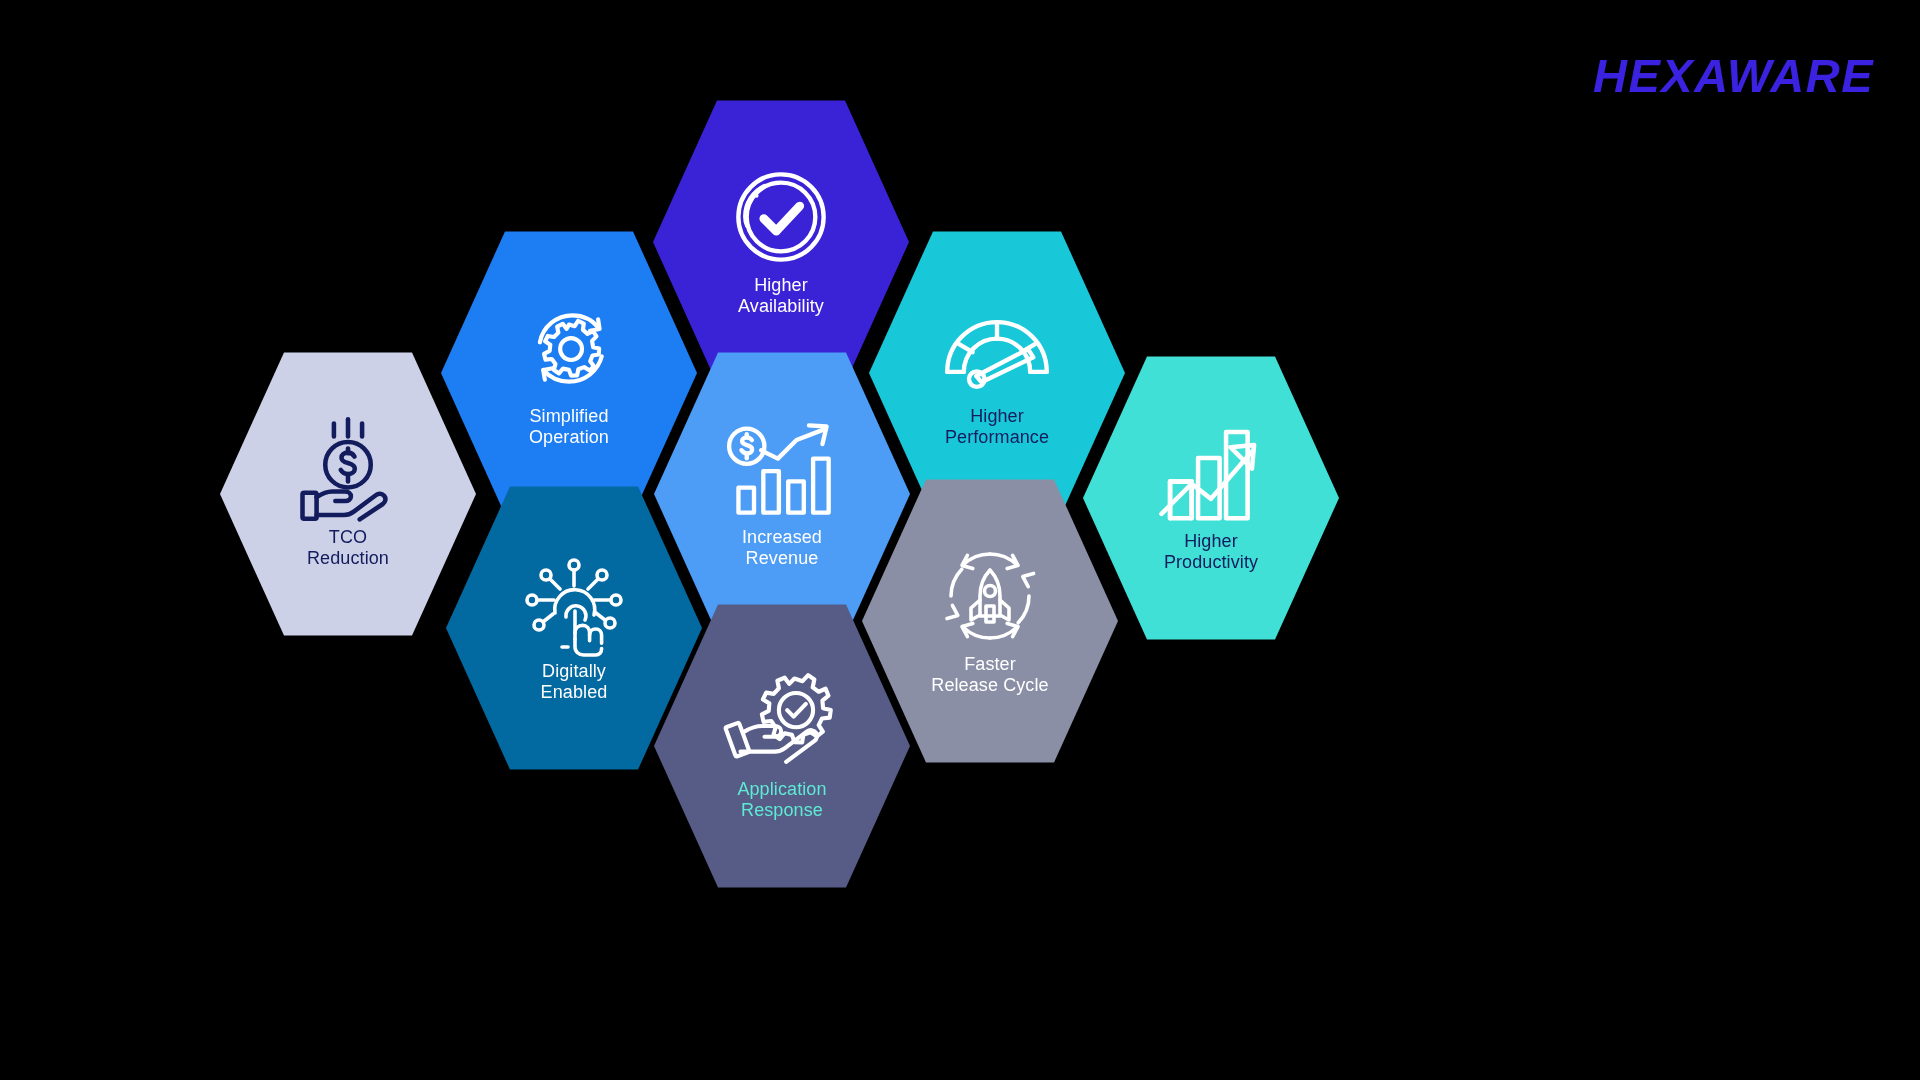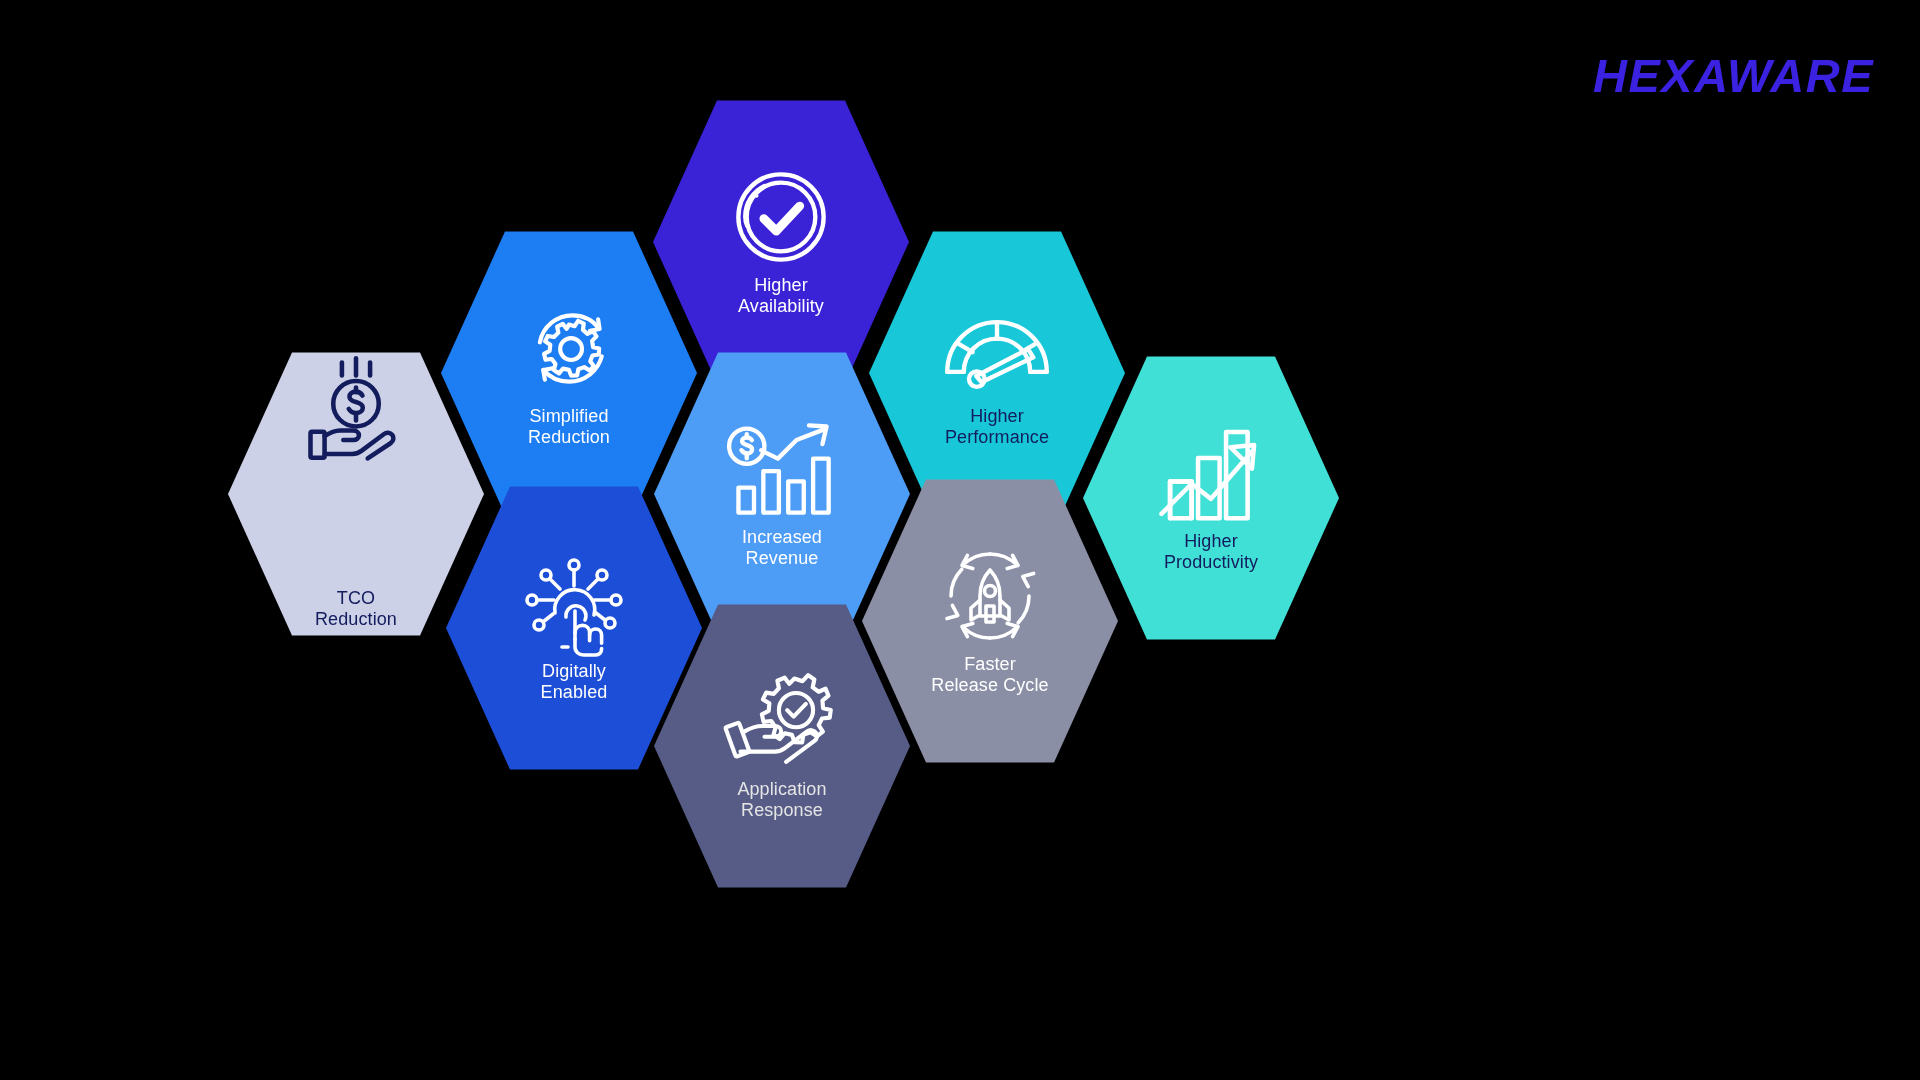--- a/index.html
+++ b/index.html
@@ -76,21 +76,21 @@
   }
 </style>
 </head>
 <body style="background: rgb(0, 0, 0);">
 
 <div id="stage" style="background: rgb(0, 0, 0);">
 
   <div id="brand" style="color: rgb(58, 34, 224);">HEXAWARE</div>
 
   <div id="hex-layer">
-      <div class="hex" style="left: 228px; top: 348px; background: rgb(204, 209, 232); justify-content: space-between;">
+      <div class="hex" style="left: 220px; top: 348px; background: rgb(204, 209, 232);">
         <div class="icon">
   <svg viewBox="0 0 100 96" fill="none" stroke-width="4.2" stroke-linecap="round" stroke-linejoin="round" stroke="#131c5c" style="color: rgb(19, 28, 92);">
     <line x1="37" y1="6" x2="37" y2="18"></line>
     <line x1="50" y1="2" x2="50" y2="18"></line>
     <line x1="63" y1="6" x2="63" y2="18"></line>
     <circle cx="50" cy="44" r="21"></circle>
     <path d="M56 36.5c-1.5-2.6-3.6-3.6-6.2-3.6-3.4 0-5.8 1.9-5.8 4.6 0 2.8 2.2 4 6 5 4 1.1 6.3 2.3 6.3 5.3 0 2.9-2.6 4.8-6.2 4.8-3 0-5.3-1.2-6.8-3.8"></path>
     <line x1="50" y1="29" x2="50" y2="33.4"></line>
     <line x1="50" y1="55" x2="50" y2="59.5"></line>
     <rect x="8" y="70" width="13" height="24" rx="1.4"></rect>
@@ -106,21 +106,21 @@
   <svg viewBox="0 0 100 100" fill="none" stroke-width="4" stroke-linecap="round" stroke-linejoin="round" stroke="#ffffff" style="color: rgb(255, 255, 255);">
     <path d="M50 27.5 L55.5 29 L58.8 23.8 L64.2 26.5 L63.4 32.6 L67.8 36.4 L73.2 33.8 L76.4 38.8 L72.2 43.2 L73.2 49.2 L79 50.4 L78.6 56.2 L72.6 57.2 L70.4 62.8 L74 67.6 L69.8 71.6 L64.6 68.4 L59 70.4 L57.8 76.4 L52 76.6 L50 71 L44.2 69.8 L40.4 74.4 L35.4 71.2 L37 65.4 L33.4 60.6 L27.4 61.2 L26 55.6 L31.4 52.8 L32 46.8 L27 43.6 L29.6 38.4 L35.6 39.4 L39.8 35.2 L38.6 29.4 L44 26.8 L47.6 31.6 Z"></path>
     <circle cx="52" cy="51" r="10.5"></circle>
     <path d="M22 44.5C24.8 29.5 38 18.6 53.4 18.6c10.2 0 19.4 4.8 25.3 12.3"></path>
     <path d="M81.5 58c-3.6 14.2-16.5 24.4-31.5 24.4-9.9 0-18.8-4.4-24.7-11.3"></path>
     <path d="M78 22.5 79.4 31.8 70.2 33.4"></path>
     <path d="M26.8 80.4 25.2 71.2 34.4 69.4"></path>
   </svg>
 </div>
         <div class="label" style="color: rgb(255, 255, 255);">Simplified
-Reduction</div>
+Operation</div>
       </div>
       <div class="hex" style="left: 653px; top: 96px; background: rgb(58, 34, 214);">
         <div class="icon">
   <svg viewBox="0 0 100 100" fill="none" stroke-width="4.2" stroke-linecap="round" stroke-linejoin="round" stroke="#ffffff" style="color: rgb(255, 255, 255);">
     <circle cx="50" cy="50" r="41"></circle>
     <circle cx="50" cy="50" r="33"></circle>
     <path d="M17.5 58.5C16.2 55.8 15.6 52.6 15.6 49.4c0-12.9 7.6-24 18.6-29.2"></path>
     <circle cx="26.5" cy="29.5" r="1.9" fill="currentColor" stroke="none"></circle>
     <path d="M33.5 51.5 L45.5 63.5 L68 39.5" stroke-width="8.5"></path>
   </svg>
@@ -154,21 +154,21 @@
     <rect x="14" y="54" width="20" height="34"></rect>
     <rect x="40" y="32" width="20" height="56"></rect>
     <rect x="66" y="8" width="20" height="80"></rect>
     <path d="M6 84 L34 56 L52 70 L90 26"></path>
     <path d="M70 22 L92 20 L90 42 Z"></path>
   </svg>
 </div>
         <div class="label" style="color: rgb(19, 28, 92);">Higher
 Productivity</div>
       </div>
-      <div class="hex" style="left: 446px; top: 482px; background: #1d4ed8;">
+      <div class="hex" style="left: 446px; top: 482px; background: #0369a1;">
         <div class="icon">
   <svg viewBox="0 0 104 104" fill="none" stroke-width="3.6" stroke-linecap="round" stroke-linejoin="round" stroke="#ffffff" style="color: rgb(255, 255, 255);">
     <circle cx="52" cy="14" r="5"></circle>
     <circle cx="24" cy="24" r="5"></circle>
     <circle cx="80" cy="24" r="5"></circle>
     <circle cx="10" cy="49" r="5"></circle>
     <circle cx="94" cy="49" r="5"></circle>
     <circle cx="17" cy="74" r="5"></circle>
     <circle cx="88" cy="72" r="5"></circle>
     <path d="M52 19v16"></path>
@@ -237,18 +237,18 @@
         <div class="icon">
   <svg viewBox="0 0 108 94" fill="none" stroke-width="4" stroke-linecap="round" stroke-linejoin="round" stroke="#ffffff" style="color: rgb(255, 255, 255);">
     <path d="M66 6 L73.8 8.6 L79.2 2.8 L85.2 7 L83.6 14.6 L89.4 18.8 L96 15.8 L98.8 22.6 L93 27.4 L93.6 34.6 L101 36.4 L100 43.8 L92.6 44.6 L89.4 51 L93.4 57.2 L87.6 61.8 L81.4 57.8 L74.6 60.2 L73.4 67.6 L66 67.4 L63.6 60.4 L56.6 58.8 L51.8 64.4 L45.8 60.2 L47.8 53 L43.6 47 L36.2 47.8 L34.6 40.6 L41.2 37.2 L41.8 30 L35.6 26.2 L38.8 19.6 L46 20.8 L51 15.4 L49.6 8.2 L56.6 5.2 L61 11.2 Z"></path>
     <circle cx="67.5" cy="36.5" r="16.5"></circle>
     <path d="M59 36.5 L65.2 42.8 L77 30.5"></path>
     <rect x="4" y="50" width="14" height="30" rx="1.6" transform="rotate(-20 11 65)"></rect>
     <path d="M18 57c5-3 11-5.2 17-5.2h12c3.6 0 6.2 2.2 6.2 5.2 0 3-2.4 5.2-6 5.2h-10"></path>
     <path d="M14 76.5h33c3.6 0 7-1.3 9.8-3.4l21-15.8c3-2.2 6.8-1.8 8.8.8 2 2.6 1.3 6.2-1.6 8.4L58 86.4"></path>
   </svg>
 </div>
-        <div class="label" style="color: #e5e5e5;">Application
+        <div class="label" style="color: #5eead4;">Application
 Response</div>
       </div>
     </div>
 
 </div>
 
 </body></html>

